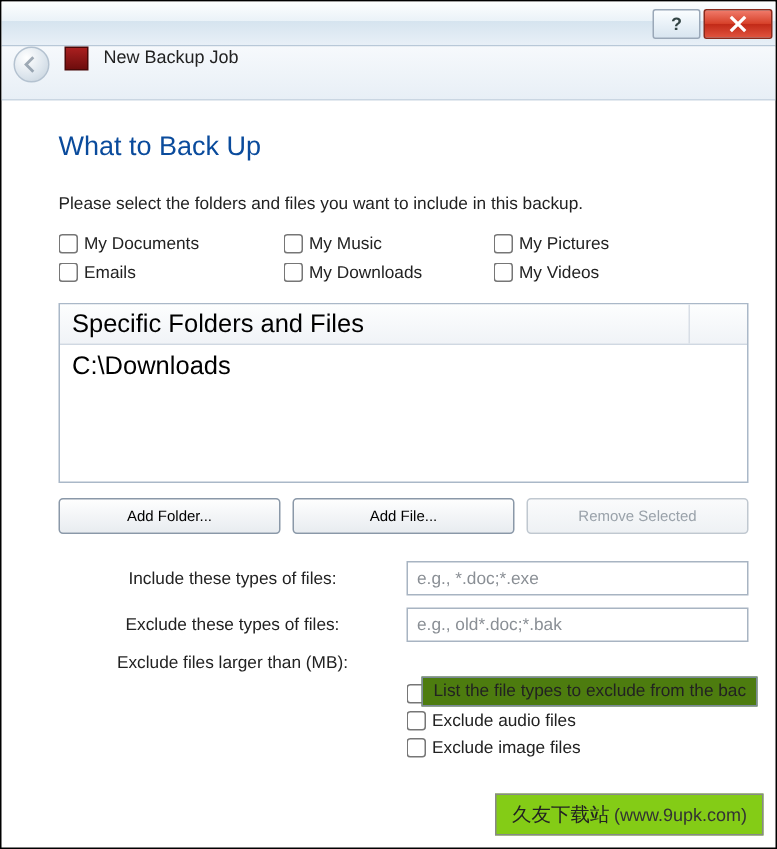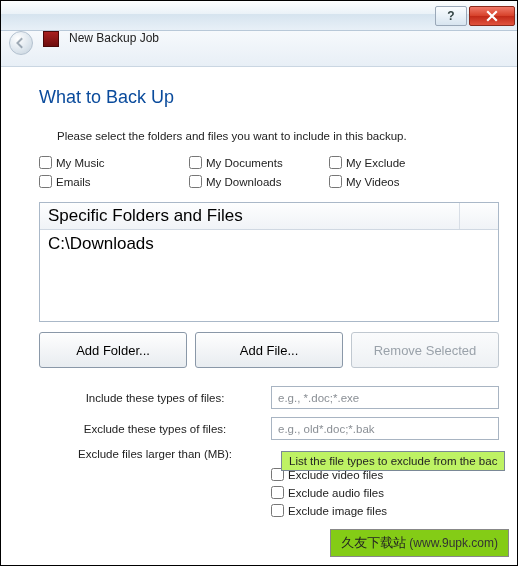--- a/index.html
+++ b/index.html
@@ -20,38 +20,38 @@
   background: linear-gradient(to bottom, #f6f9fc, #e8eff6);
   border-bottom: 1px solid #cad6e2;
   display: flex; align-items: flex-start; padding-left: 8px; gap: 10px;
 }
 .back-circle { width: 24px; height: 24px; border-radius: 50%; background: radial-gradient(circle at 35% 30%, #fff, #dbe4ec 60%, #c3cfd9); border: 1px solid #b4c2d0; display: flex; align-items: center; justify-content: center; }
 .back-circle svg { width: 12px; height: 12px; opacity: .55; }
 .app-icon { width: 16px; height: 16px; background: linear-gradient(to bottom, #a91f1f, #6e0d0d); border: 1px solid #4a0808; }
 .subhead-title { font-size: 12px; color: #222; }
 .content { padding: 20px 18px 0 38px; }
 .heading { color: #0a4b9c; font-size: 18px; font-weight: 400; margin-bottom: 22px; }
-.instruction { font-size: 11.5px; color: #222; margin-bottom: 14px; margin-left: 18px; }
+.instruction { font-size: 11.5px; color: #222; margin-bottom: 14px; }
 .chk-grid { display: grid; grid-template-columns: 150px 140px 140px; row-gap: 6px; margin-bottom: 14px; }
 .chk { display: flex; align-items: center; gap: 4px; font-size: 11.5px; color: #222; }
 .chk input { width: 13px; height: 13px; }
 .folder-box { border: 1px solid #aab8c8; height: 120px; display: flex; flex-direction: column; font-size: 17px; background: #fff; }
 .folder-head { display: flex; background: linear-gradient(to bottom,#fdfefe,#f0f3f7); border-bottom: 1px solid #d0d8e2; }
 .folder-head-cell { padding: 3px 8px; border-right: 1px solid #d8dee6; }
 .folder-head-cell:first-child { flex: 1; }
 .folder-head-cell:last-child { width: 38px; border-right: none; }
 .folder-body { padding: 4px 8px; flex: 1; }
 .btn-row { display: flex; gap: 8px; margin-top: 10px; margin-bottom: 18px; }
-.btn { flex: 1; height: 36px; font-size: 13px; border: 1px solid #8a98a8; border-radius: 3px; background: linear-gradient(to bottom,#fefefe,#e8ecf0); cursor: pointer; text-align: center; }
+.btn { flex: 1; height: 24px; font-size: 10px; border: 1px solid #8a98a8; border-radius: 3px; background: linear-gradient(to bottom,#fefefe,#e8ecf0); cursor: pointer; text-align: center; }
 .btn:disabled { color: #9aa2aa; border-color: #c0c8d0; background: linear-gradient(to bottom,#fafbfc,#eef1f4); cursor: default; }
 .filter-row { display: flex; align-items: center; margin-bottom: 8px; font-size: 11.5px; }
 .filter-label { width: 232px; color: #222; text-align: center; }
 .filter-input { flex: 1; height: 23px; border: 1px solid #a8b4c2; padding: 0 6px; font-size: 11.5px; }
 .filter-input::placeholder { color: #8a8f95; }
-.tooltip { position: absolute; left: 280px; top: 450px; background: #bef264; border: 1px solid #7a8896; padding: 3px 7px; font-size: 11.5px; color: #222; white-space: nowrap; z-index: 10; }
+.tooltip { position: absolute; left: 280px; top: 450px; background: #4d7c0f; border: 1px solid #7a8896; padding: 3px 7px; font-size: 11.5px; color: #222; white-space: nowrap; z-index: 10; }
 .excl-chks { margin-left: 232px; margin-top: 4px; display: flex; flex-direction: column; gap: 5px; }
 .watermark { position: absolute; right: 8px; bottom: 8px; border: 1px solid #888; background: #84cc16; padding: 4px 10px; font-size: 13px; color: #222; display: flex; align-items: center; gap: 3px; }
 .watermark .url { color: #333; font-size: 12px; }
 </style>
 </head>
 <body>
 
 <div class="titlebar">
   <div class="winbtn help-btn">?</div>
   <div class="winbtn close-btn">
@@ -71,29 +71,29 @@
   <div class="subhead-title">New Backup Job</div>
 </div>
 
 <div class="content">
   <div class="heading">What to Back Up</div>
   <div class="instruction">Please select the folders and files you want to include in this backup.</div>
 
   <div class="chk-grid">
     <label class="chk">
         <input type="checkbox" style="">
+        <span>My Documents</span>
+      </label>
+    <label class="chk">
+        <input type="checkbox" style="">
         <span>My Music</span>
       </label>
     <label class="chk">
         <input type="checkbox" style="">
-        <span>My Documents</span>
-      </label>
-    <label class="chk">
-        <input type="checkbox" style="">
-        <span>My Exclude</span>
+        <span>My Pictures</span>
       </label>
     <label class="chk">
         <input type="checkbox" style="">
         <span>Emails</span>
       </label>
     <label class="chk">
         <input type="checkbox" style="">
         <span>My Downloads</span>
       </label>
     <label class="chk">

